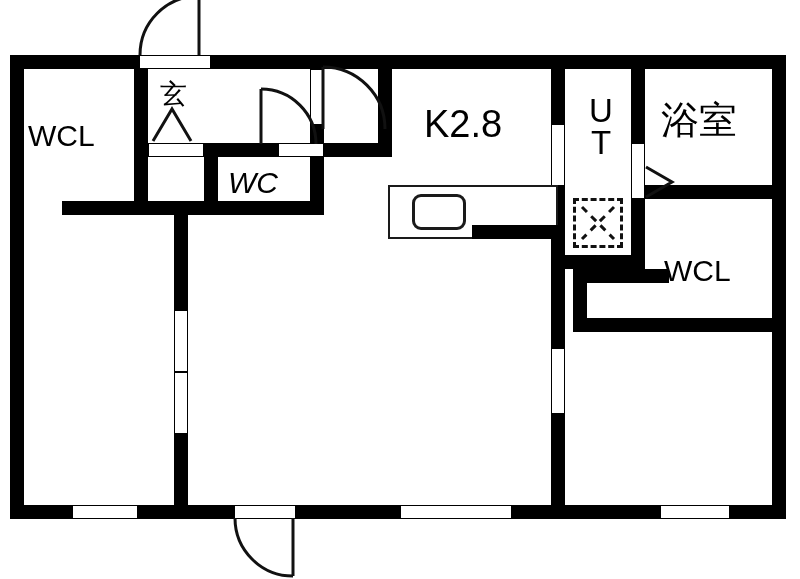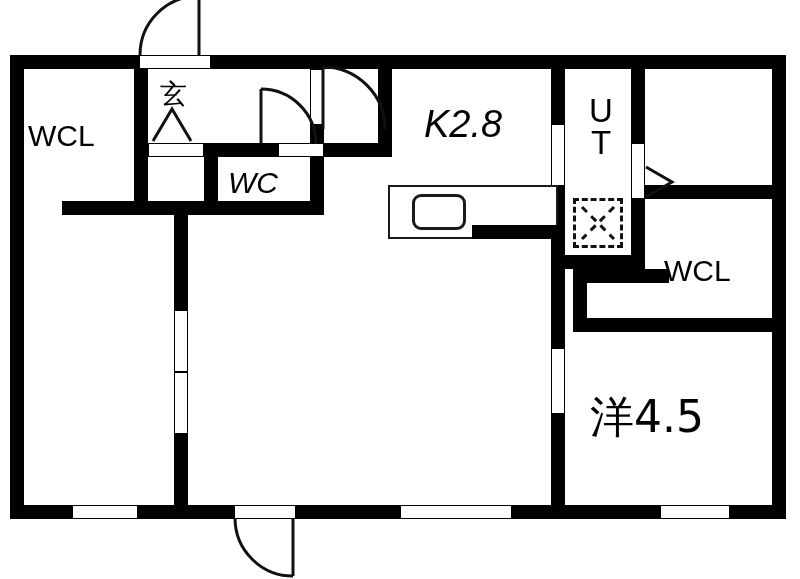--- a/index.html
+++ b/index.html
@@ -58,21 +58,21 @@
   }
   
   .label {
     position: absolute;
     color: #000000;
     white-space: nowrap;
     line-height: 1;
     font-weight: 400;
   }
   .label-lg { font-size: 44px; letter-spacing: 0px; }
-  .label-md { font-size: 38px; font-style: italic; }
+  .label-md { font-size: 38px; }
   .label-sm { font-size: 30px; }
   .label-xs { font-size: 27px; }
   .label-ut { font-size: 33px; line-height: 0.98; text-align: center; }
   .label-jp { font-family: "DejaVu Sans", sans-serif; }
   
   .swing {
     position: absolute;
     overflow: visible;
   }
   .swing path, .swing line {
@@ -218,20 +218,20 @@
 
   <div class="label label-sm" style="left:228px; top:168px;font-style:italic;">WC</div>
 
   <div class="label label-md" style="left:424px; top:105px;">K2.8</div>
 
   <div class="label label-ut" style="left:584px; top:95px; width:34px;">
     <span>U</span><br>
     <span>T</span>
   </div>
 
+  <div class="label label-md label-jp" style="left:661px; top:101px;">浴室</div>
 
   <div class="label label-sm" style="left:664px; top:256px;">WCL</div>
 
 
 
-  <div class="label label-lg label-jp" style="left:590px; top:395px;">洋4.5</div>
 
 </div>
 
 </body></html>

